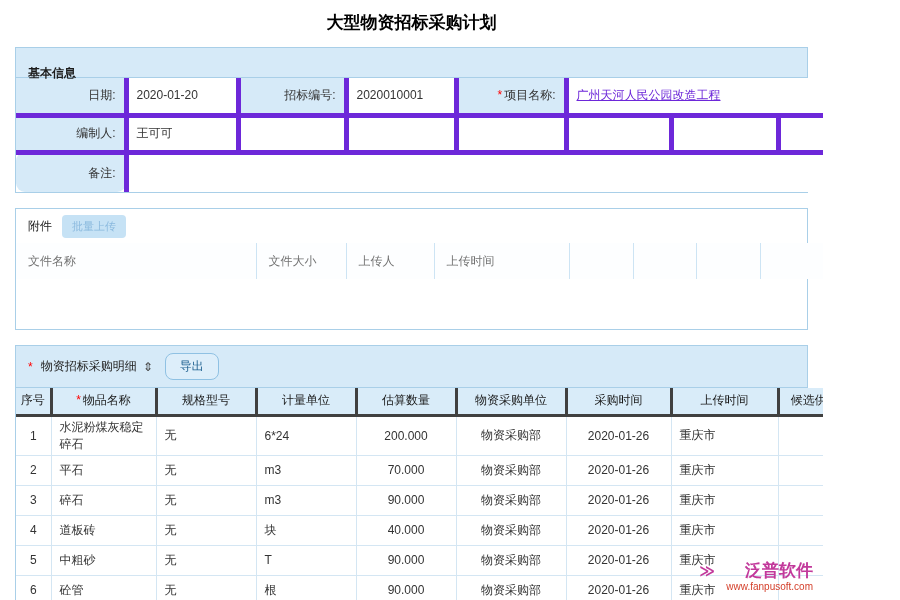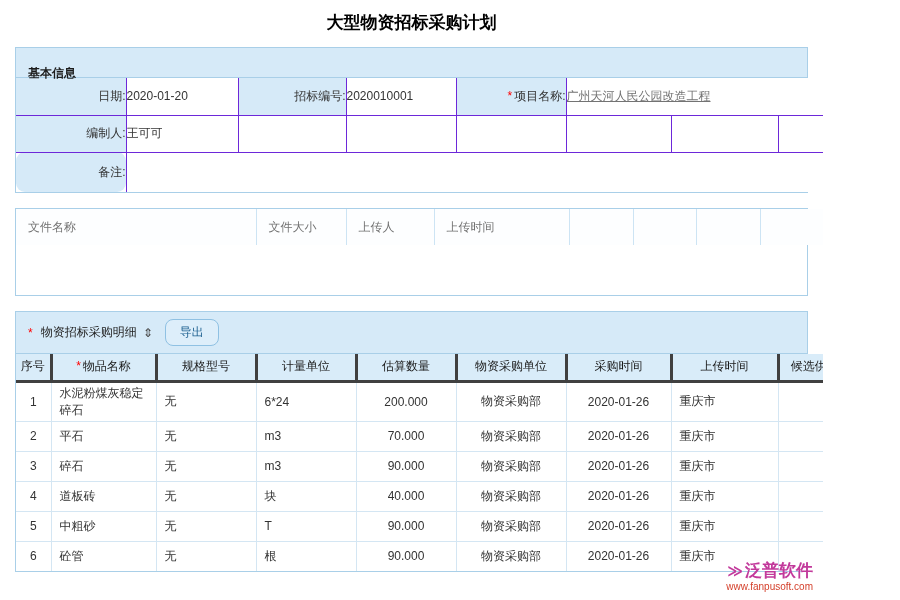--- a/index.html
+++ b/index.html
@@ -13,46 +13,46 @@
 
   .section-bar {
     height:30px; line-height:30px; background:#d6eaf8;
     padding:10px 12px; font-size:12px; font-weight:bold; color:#1b1b1b;
     border-bottom:1px solid #a9cfe8;
   }
 
   table { border-collapse:collapse; border:hidden; width:100%; table-layout:fixed; font-size:12px; color:#333; }
 
   
-  .form-table td { border:1px solid #6d28d9; height:37px; padding:0 0; background:#fff; overflow:hidden; white-space:nowrap; }
+  .form-table td { border:5px solid #6d28d9; height:37px; padding:0 8px; background:#fff; overflow:hidden; white-space:nowrap; }
   .form-table td.lbl { background:#d6eaf8; text-align:right; color:#333; }
   .form-table tr.remark td { height:40px;border-radius:9px; }
   .req { color:#ff0000; margin-right:2px; font-size:12px; }
-  a.link { color:#737373; text-decoration:underline; cursor:pointer;font-family:Liberation Serif, serif; }
+  a.link { color:#6d28d9; text-decoration:underline; cursor:pointer;font-family:Liberation Serif, serif; }
 
   
   .attach-bar { height:34px; display:flex; align-items:center; gap:10px; padding:0 12px; font-size:12px; color:#222; background:#fff; }
   .upload-btn { background:#c6e2f5; color:#8ab9de; border:none; border-radius:4px; font-size:11px; padding:4px 10px; cursor:pointer; }
   .attach-table td { border:1px solid #cde4f4; height:36px; padding:0 12px; background:#fdfeff; color:#737373; overflow:hidden; white-space:nowrap; }
   .attach-empty { height:50px; }
 
   
   .detail-bar { height:42px; display:flex; align-items:center; gap:6px; background:#d6eaf8; padding:0 12px; font-size:12px; color:#222; border-bottom:1px solid #a9cfe8; }
   .sort-icon { font-size:12px; color:#444; cursor:pointer; margin-right:6px; }
   .export-btn { background:#ddeefa; border:1px solid #8fc1e3; border-radius:8px; color:#1b5e8e; font-size:12px; padding:4px 14px; cursor:pointer; }
   .detail-table th { background:#d9ecf9; border:3px solid #404040; height:27px; font-weight:normal; color:#1a1a1a; padding:0 4px; overflow:hidden; white-space:nowrap; }
   .detail-table td { border:1px solid #d4e6f3; height:30px; padding:2px 8px; color:#333; background:#fff; }
   .al-c { text-align:center; }
   .al-l { text-align:left; }
 
   
   .brand { position:absolute; right:10px; bottom:8px; text-align:right; line-height:1.15; z-index:5; }
   .brand-row { white-space:nowrap; }
   .brand-icon { color:#c2399b; font-size:15px; font-weight:bold; margin-right:2px; }
-  .brand-name { color:#c2399b; font-size:17px; font-weight:bold; }
+  .brand-name { color:#c2399b; font-size:17px; font-weight:bold;margin-left:28px; }
   .brand-site { color:#d43f2a; font-size:10px; }
 </style>
 </head>
 <body>
 
 <div class="page">
 
   <div class="title">大型物资招标采购计划</div>
 
   <div class="box">
@@ -95,20 +95,24 @@
       </tr>
       <tr class="remark">
         <td class="lbl">备注:</td>
         <td colspan="7">&nbsp;</td>
       </tr>
     </tbody>
       </table>
   </div>
 
   <div class="box">
+    <div class="attach-bar">
+      <span>附件</span>
+      <button class="upload-btn">批量上传</button>
+    </div>
     <table class="attach-table">
       <colgroup>
         <col style="width:240px">
           <col style="width:90px">
           <col style="width:88px">
           <col style="width:135px">
         <col style="width:64px">
           <col style="width:63px">
           <col style="width:64px">
           <col style="width:63px">

